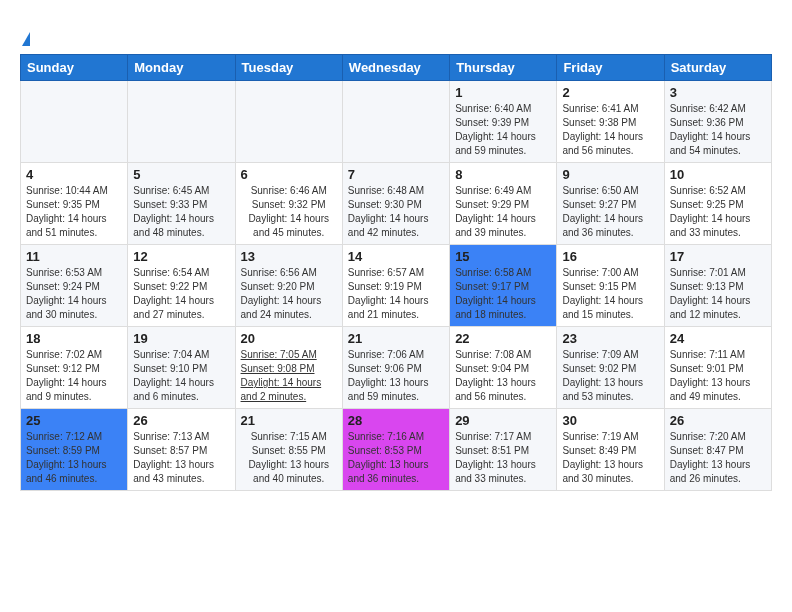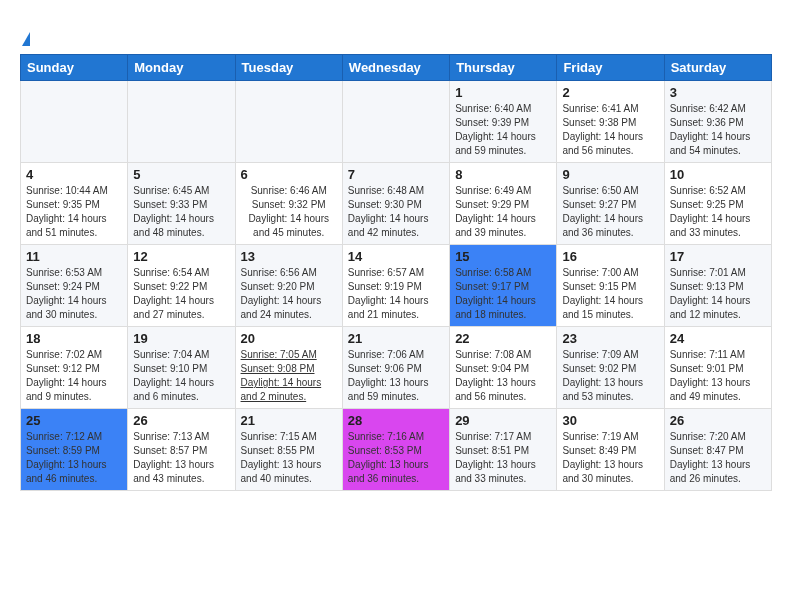--- a/index.html
+++ b/index.html
@@ -304,21 +304,21 @@
 Daylight: 13 hours and 46 minutes.</div>
           </td>
           <td style="background: rgb(255, 255, 255);">
             <span class="day-num">26</span>
             <div class="day-info" style="white-space: pre-line;">Sunrise: 7:13 AM
 Sunset: 8:57 PM
 Daylight: 13 hours and 43 minutes.</div>
           </td>
           <td style="background: rgb(245, 247, 250);">
             <span class="day-num">21</span>
-            <div class="day-info" style="white-space: pre-line;">Sunrise: 7:15 AM
+            <div class="day-info" style="white-space: pre-line; text-align: center;">Sunrise: 7:15 AM
 Sunset: 8:55 PM
 Daylight: 13 hours and 40 minutes.</div>
           </td>
           <td style="background: #d946ef;">
             <span class="day-num">28</span>
             <div class="day-info" style="white-space: pre-line;">Sunrise: 7:16 AM
 Sunset: 8:53 PM
 Daylight: 13 hours and 36 minutes.</div>
           </td>
           <td style="background: rgb(245, 247, 250);">

